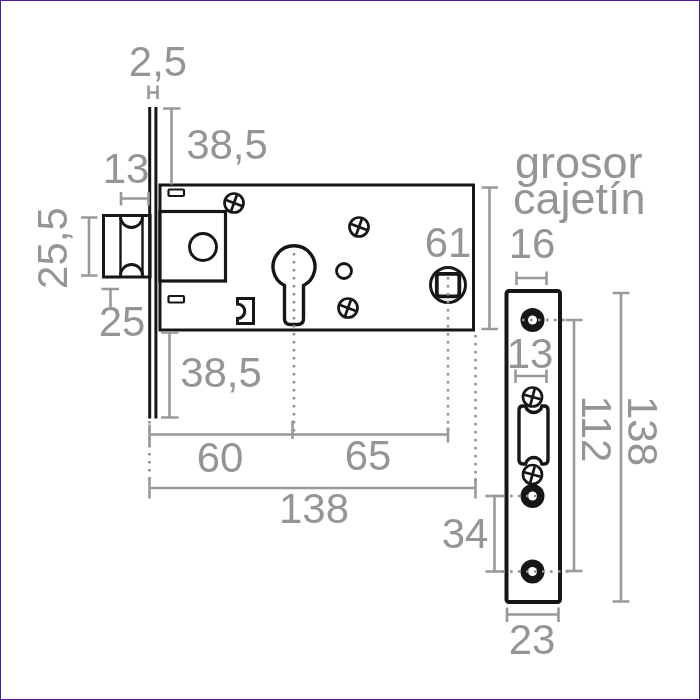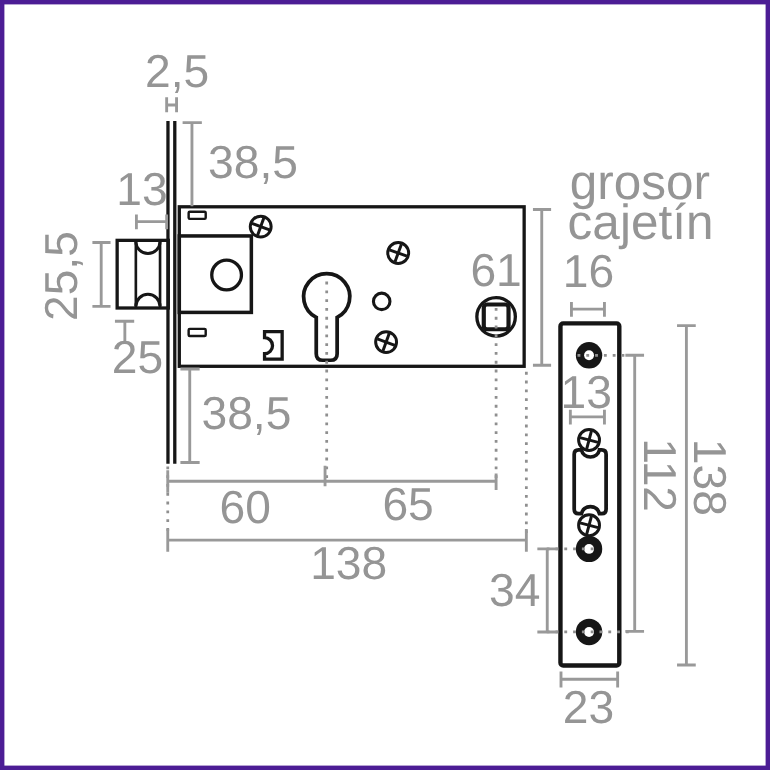--- a/index.html
+++ b/index.html
@@ -1,18 +1,18 @@
 <!DOCTYPE html>
 <html><head>
 <meta charset="utf-8">
 <style>
   html,body{margin:0;padding:0;background:#fff;}
   #canvas{
     position:relative;width:700px;height:700px;background:#ffffff;
-    border:4px solid #4c1d95;box-sizing:border-box;overflow:hidden;
+    border:1px solid #4c1d95;box-sizing:border-box;overflow:hidden;
     font-family:"Liberation Sans",sans-serif;
   }
   svg{position:absolute;left:0;top:0;}
   .blk{stroke:#161616;fill:none;}
   .blkf{stroke:#161616;fill:#ffffff;}
   .dim{stroke:#999999;stroke-width:2.6;fill:none;}
   .cl{stroke:#8f8f8f;stroke-width:2.5;fill:none;stroke-dasharray:2.6 5.4;}
   .t{fill:#959595;font-family:"Liberation Sans",sans-serif;font-size:42px;}
   .tn{fill:#959595;font-family:"Liberation Sans",sans-serif;font-size:45px;}
   .mid{text-anchor:middle;}

